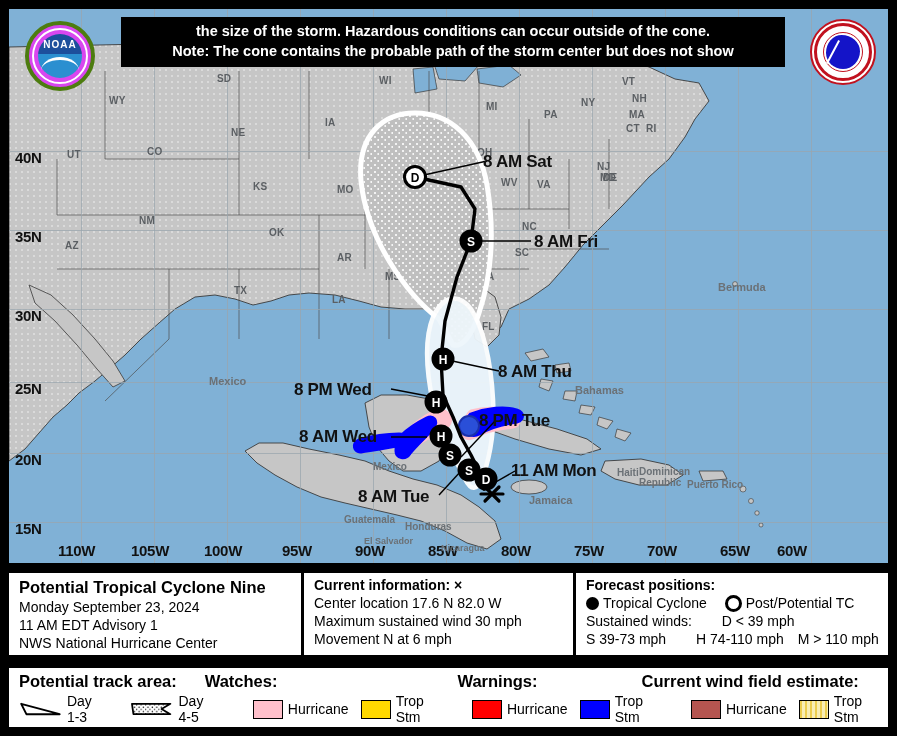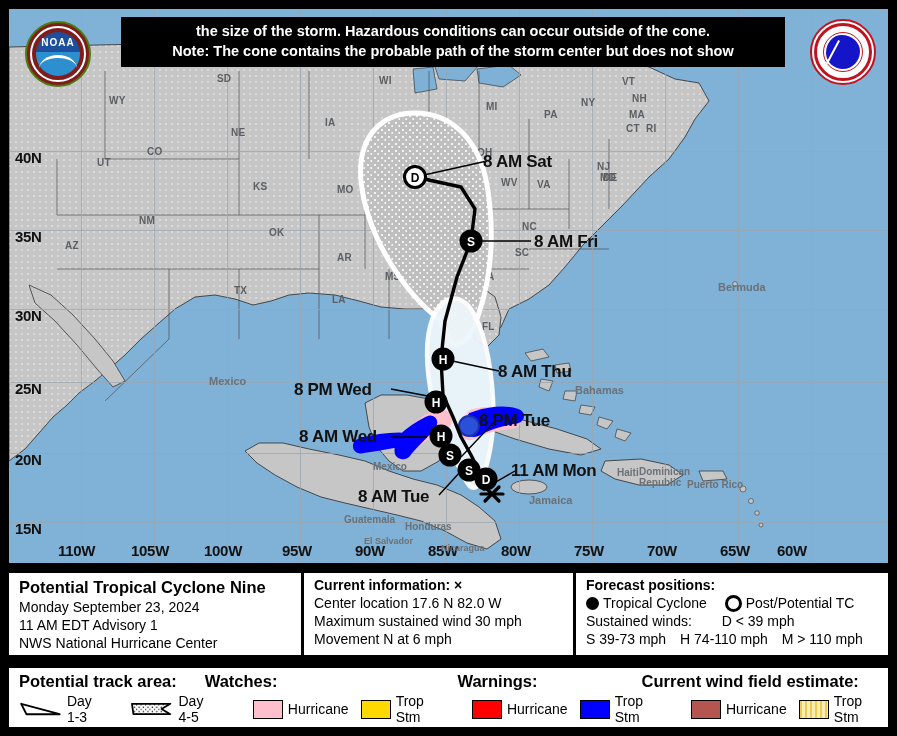--- a/index.html
+++ b/index.html
@@ -27,21 +27,21 @@
   .state-label{position:absolute;font-size:10px;color:#5b5f63;font-weight:bold;letter-spacing:.2px;}
   .geo-label{position:absolute;font-size:11px;color:#6b7176;font-weight:bold;}
 
   
   .note{position:absolute;left:112px;top:8px;width:664px;background:#000;color:#fff;
         text-align:center;font-weight:bold;font-size:14.5px;line-height:1.35;
         padding:5px 6px 6px;box-sizing:border-box;}
 
   
   .logo{position:absolute;width:62px;height:62px;border-radius:50%;}
-  .logo-noaa{left:16px;top:12px;background:#7f1d1d;border:2px solid #4d7c0f;}
+  .logo-noaa{left:16px;top:12px;background:#d946ef;border:4px solid #4d7c0f;}
   .logo-noaa .ring{position:absolute;inset:3px;border-radius:50%;border:2px solid #fff;}
   .logo-noaa .disc{position:absolute;inset:9px;border-radius:50%;
      background:linear-gradient(#1d4f9c 0 46%,#2b8fd0 46% 100%);}
   .logo-noaa .txt{position:absolute;top:14px;left:0;right:0;text-align:center;color:#fff;
      font-size:10px;font-weight:bold;letter-spacing:1px;}
   .logo-noaa .bird{position:absolute;left:12px;right:12px;top:32px;height:14px;
      border-top:3px solid #fff;border-radius:50%/80% 80% 0 0;transform:rotate(0deg);}
   .logo-nws{right:12px;top:10px;background:#fff;border:2px solid #c1121f;}
   .logo-nws .ringr{position:absolute;inset:2px;border-radius:50%;border:3px solid #c1121f;}
   .logo-nws .disc2{position:absolute;inset:11px;border-radius:50%;background:#fff;border:1px solid #c1121f;}
@@ -239,21 +239,21 @@
       <div class="state-label" style="left:328px;top:243px;">AR</div>
       <div class="state-label" style="left:412px;top:212px;">TN</div>
       <div class="state-label" style="left:437px;top:180px;">KY</div>
       <div class="state-label" style="left:328px;top:175px;">MO</div>
       <div class="state-label" style="left:244px;top:172px;">KS</div>
       <div class="state-label" style="left:260px;top:218px;">OK</div>
       <div class="state-label" style="left:225px;top:276px;">TX</div>
       <div class="state-label" style="left:138px;top:137px;">CO</div>
       <div class="state-label" style="left:130px;top:206px;">NM</div>
       <div class="state-label" style="left:56px;top:231px;">AZ</div>
-      <div class="state-label" style="left:58px;top:148px;margin-left:30px;">UT</div>
+      <div class="state-label" style="left:58px;top:140px;">UT</div>
 
       <div class="geo-label" style="left:200px;top:366px;">Mexico</div>
       <div class="geo-label" style="left:364px;top:452px;font-size:10px;">Mexico</div>
       <div class="geo-label" style="left:335px;top:505px;font-size:10px;">Guatemala</div>
       <div class="geo-label" style="left:396px;top:512px;font-size:10px;">Honduras</div>
       <div class="geo-label" style="left:355px;top:527px;font-size:9px;">El Salvador</div>
       <div class="geo-label" style="left:432px;top:534px;font-size:9px;">Nicaragua</div>
       <div class="geo-label" style="left:566px;top:375px;">Bahamas</div>
       <div class="geo-label" style="left:709px;top:272px;">Bermuda</div>
       <div class="geo-label" style="left:520px;top:485px;">Jamaica</div>
@@ -401,21 +401,21 @@
         <span>Tropical Cyclone</span>
         <span style="width:11px;height:11px;border-radius:50%;border:3px solid #000;display:inline-block;margin-left:14px;"></span>
         <span>Post/Potential TC</span>
       </p>
       <p>
         <span>Sustained winds:</span>
         <span style="margin-left:26px;">D &lt; 39 mph</span>
       </p>
       <p>
         <span>S 39-73 mph</span>
-        <span style="margin-left:10px;">H 74-110 mph</span>
+        <span style="margin-left:26px;">H 74-110 mph</span>
         <span style="margin-left:10px;">M &gt; 110 mph</span>
       </p>
     </div>
   </div>
   <div class="vsep" style="left:301px;"></div>
   <div class="vsep" style="left:573px;"></div>
 
   <div class="legend">
     <div class="row1">
       <span class="lg-title">Potential track area:</span>

